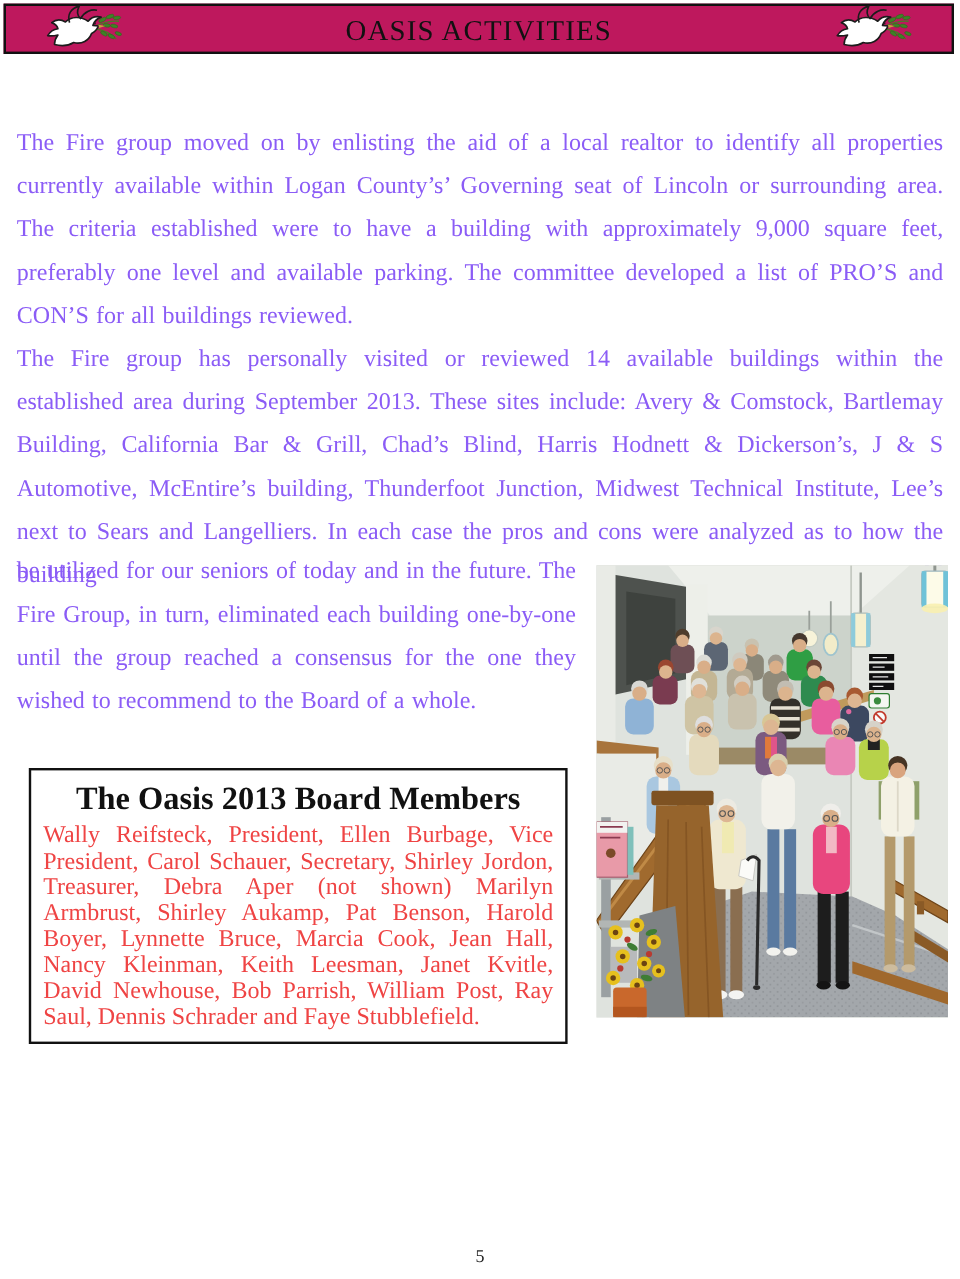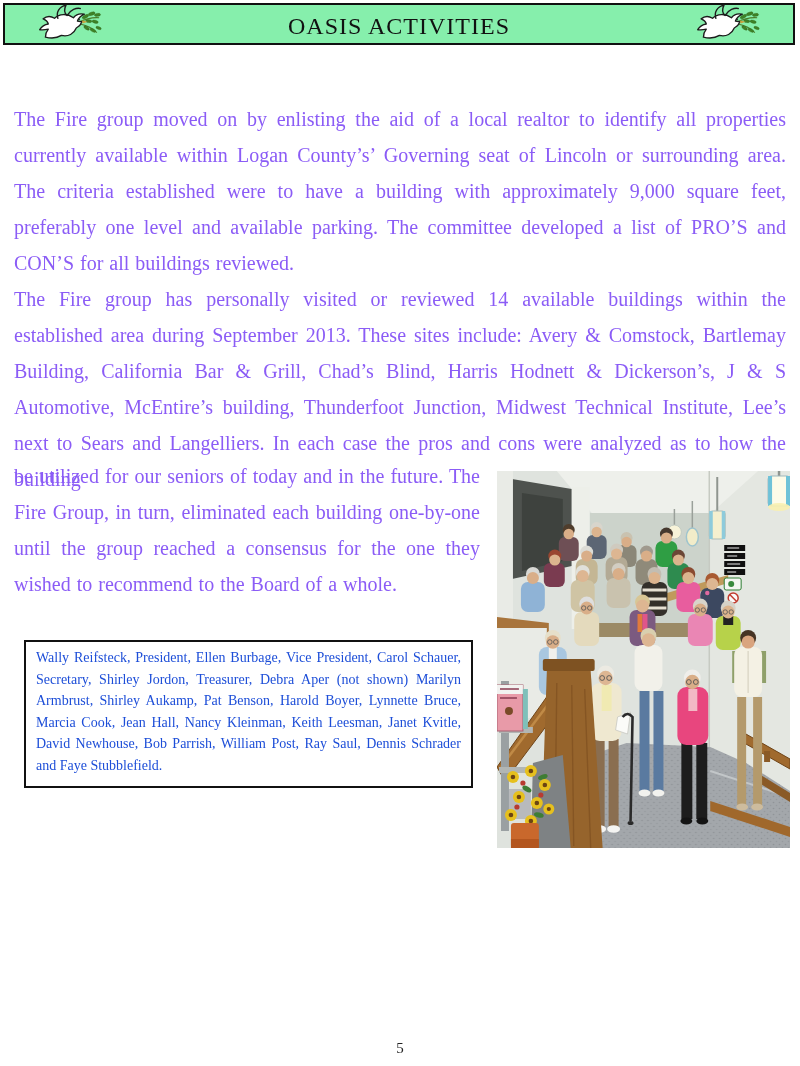--- a/index.html
+++ b/index.html
@@ -3,21 +3,21 @@
 <meta charset="utf-8">
 <style>
   html,body{margin:0;padding:0;}
   body{
     width:800px;height:1066px;position:relative;background:#ffffff;
     font-family:"Liberation Serif","DejaVu Serif",serif;color:#1a1a1a;
     overflow:hidden;
   }
   .header-box{
     position:absolute;left:3px;top:3px;width:792px;height:42px;
-    border:2px solid #111;box-sizing:border-box;background:#86efac;
+    border:2px solid #111;box-sizing:border-box;background:#be185d;
     display:flex;align-items:center;justify-content:space-between;
     padding:0 28px;
   }
   .page-title{
     position:absolute;left:0;right:0;top:8px;text-align:center;
     font-size:24px;letter-spacing:1px;color:#111;
   }
   .dove{width:74px;height:40px;flex:0 0 auto;z-index:2;}
   .body-text{
     position:absolute;font-size:20px;line-height:36px;text-align:justify;
@@ -33,21 +33,21 @@
   .photo-frame svg{display:block;width:100%;height:100%;}
   .board-box{
     position:absolute;left:24px;top:640px;width:449px;box-sizing:border-box;
     border:2px solid #111;background:#fff;padding:5px 10px 9px 10px;
   }
   .board-title{
     text-align:center;font-weight:bold;font-size:27px;line-height:32px;
     margin:2px 0 5px 0;color:#111;
   }
   .board-members{
-    font-size:14px;line-height:21.6px;text-align:justify;color:#1d4ed8;
+    font-size:20px;line-height:21.6px;text-align:justify;color:#ef4444;
   }
   .page-number{
     position:absolute;left:0;right:0;top:1040px;text-align:center;
     font-size:15px;color:#222;
   }
 </style>
 </head>
 <body>
 
 <div class="header-box">
@@ -355,16 +355,17 @@
           <circle cx="52" cy="338" r="2.1"></circle>
       </g>
     </g>
 
     <rect x="14" y="352" width="28" height="25" rx="3" fill="#c9682c"></rect>
     <rect x="14" y="368" width="28" height="9" fill="#b3561f"></rect>
   </svg>
 </div>
 
 <div class="board-box">
+  <div class="board-title">The Oasis 2013 Board Members</div>
   <div class="board-members">Wally Reifsteck, President, Ellen Burbage, Vice President, Carol Schauer, Secretary, Shirley Jordon, Treasurer, Debra Aper (not shown) Marilyn Armbrust, Shirley Aukamp, Pat Benson, Harold Boyer, Lynnette Bruce, Marcia Cook, Jean Hall, Nancy Kleinman, Keith Leesman, Janet Kvitle, David Newhouse, Bob Parrish, William Post, Ray Saul, Dennis Schrader and Faye Stubblefield.</div>
 </div>
 
 <div class="page-number">5</div>
 
 </body></html>

